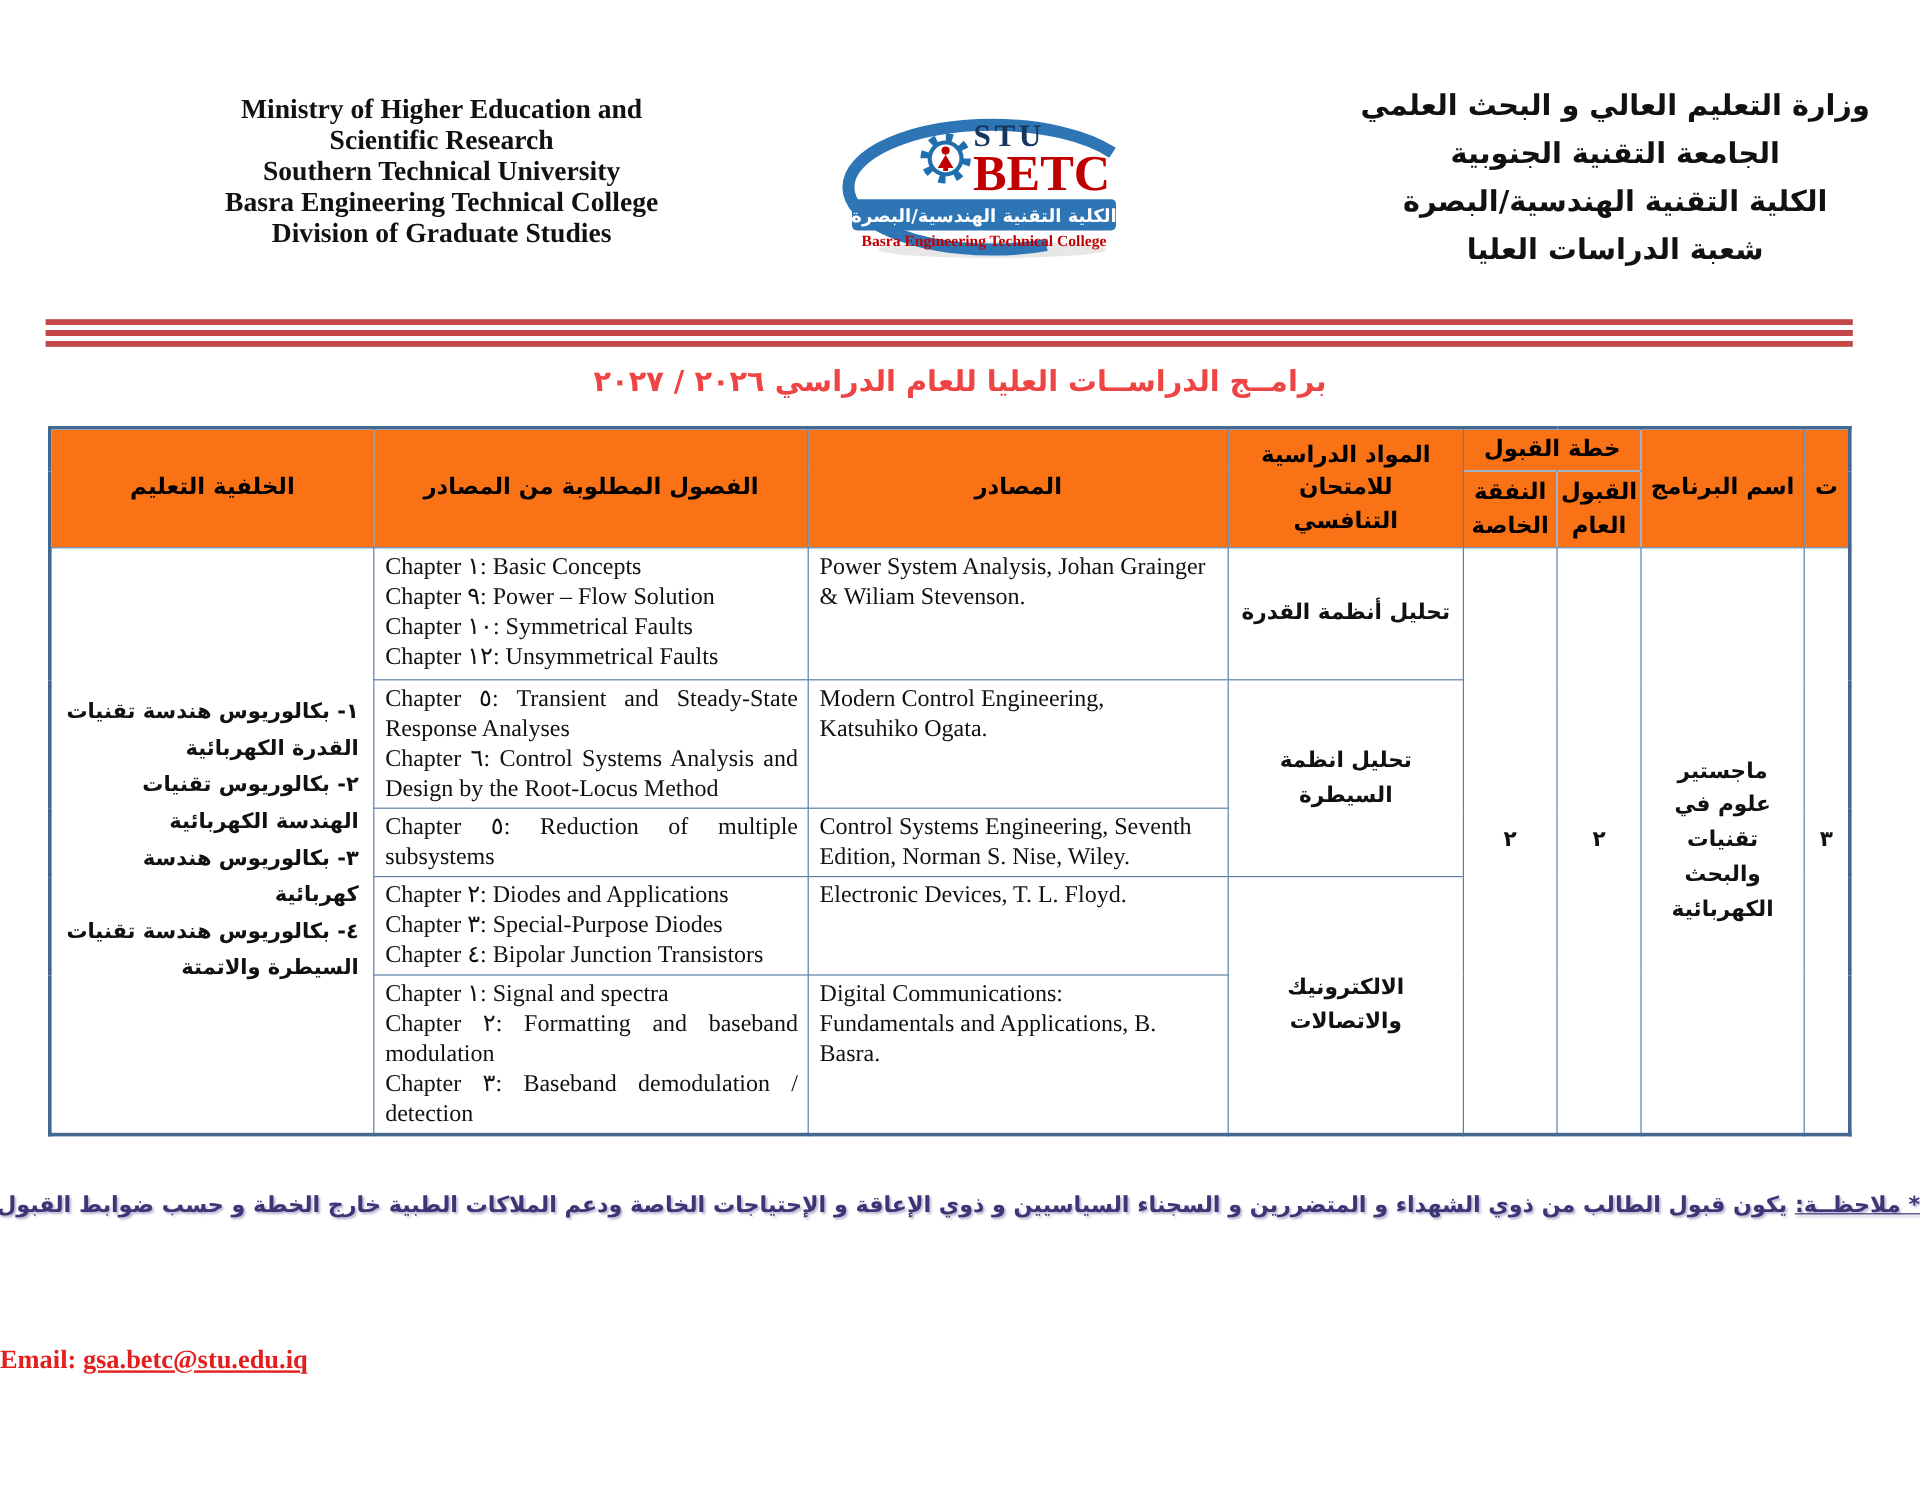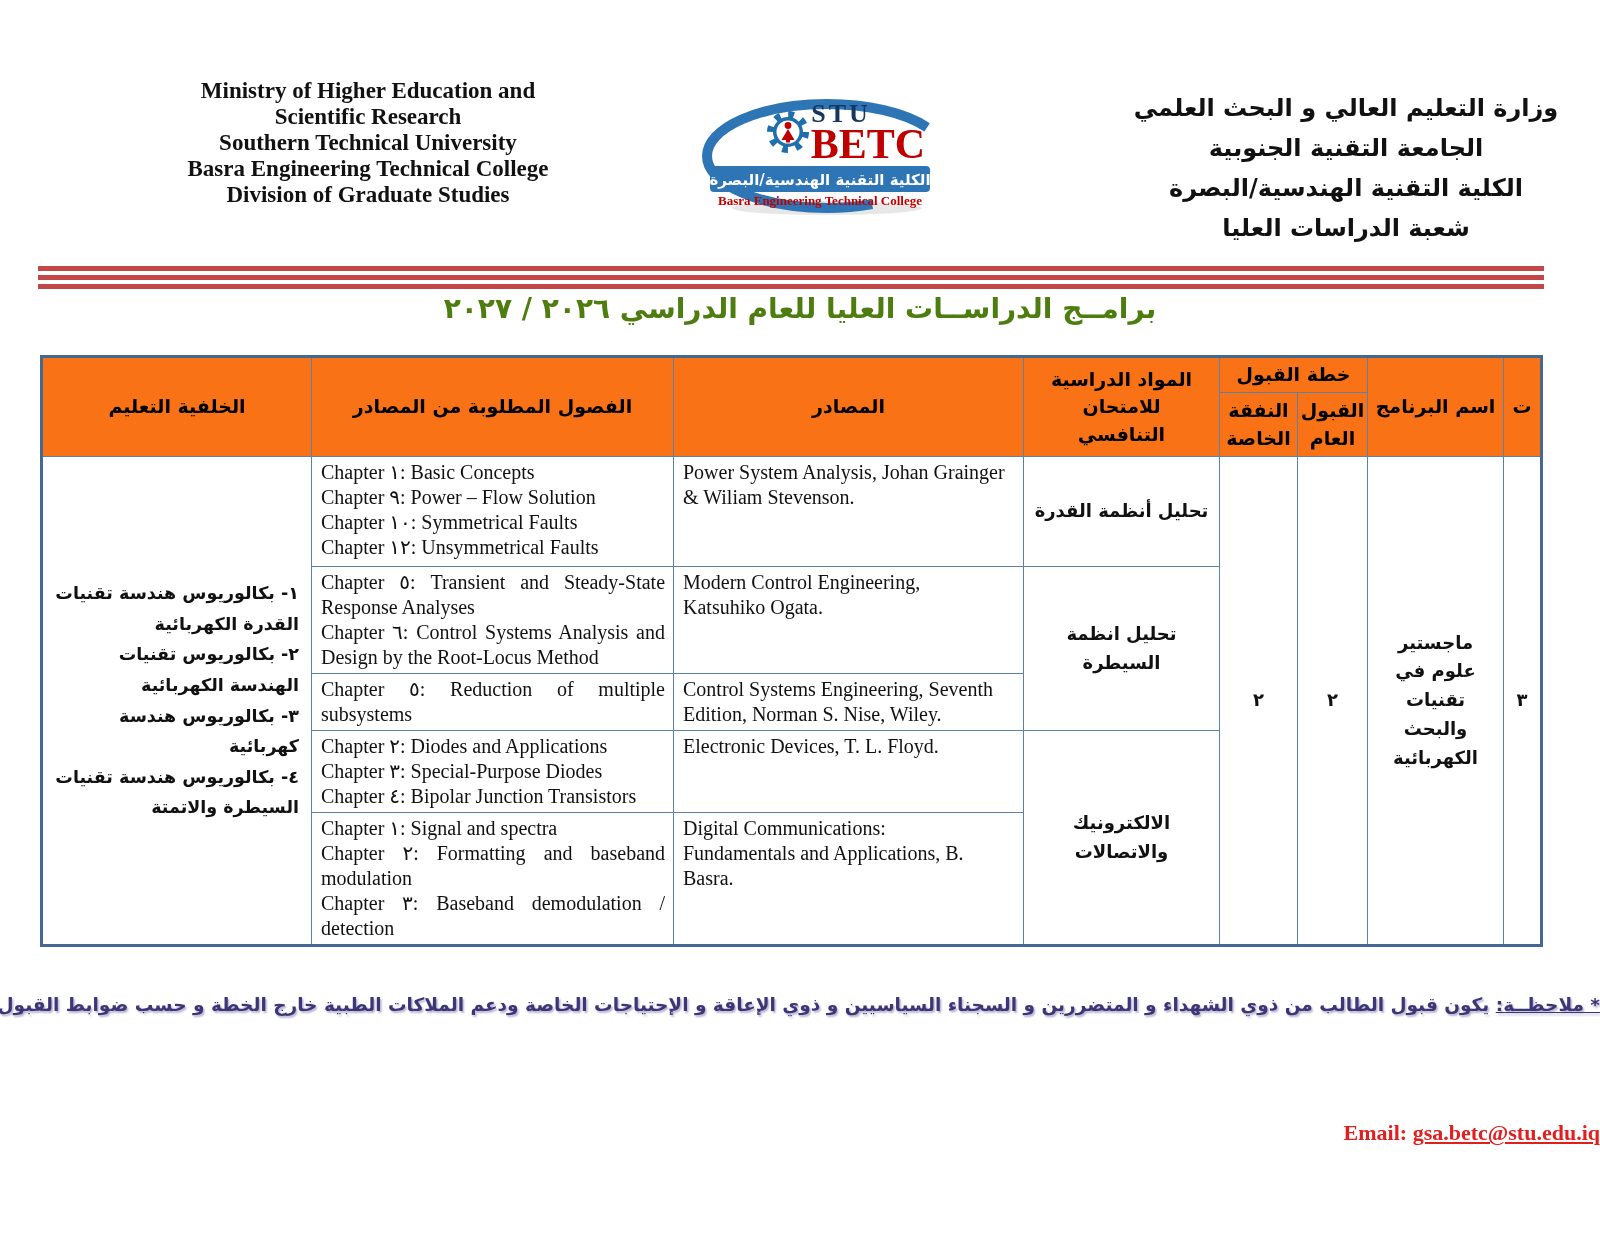--- a/index.html
+++ b/index.html
@@ -3,35 +3,35 @@
 <meta charset="utf-8">
 <style>
   html,body{margin:0;padding:0;background:#ffffff;}
   .page{position:relative;width:1600px;height:1252px;background:#ffffff;overflow:hidden;
         font-family:"Liberation Serif","DejaVu Sans",serif;color:#111;}
 
   
   .en-block{position:absolute;left:92px;top:78px;width:552px;text-align:center;
             font-weight:bold;font-size:23px;line-height:26px;white-space:pre;
             font-family:"Liberation Serif","DejaVu Sans",serif;}
-  .ar-block{position:absolute;left:1128px;top:88px;width:436px;text-align:center;
+  .ar-block{position:absolute;left:1128px;top:68px;width:436px;text-align:center;
             font-weight:bold;font-size:24px;line-height:40px;white-space:pre;direction:rtl;
             font-family:"DejaVu Sans",sans-serif;}
 
   
   .logo{position:absolute;left:698px;top:90px;width:258px;height:130px;}
   .logo svg{display:block;}
 
   
   .red-sep{position:absolute;left:38px;top:266px;width:1506px;height:23px;
            background:repeating-linear-gradient(to bottom,#c34747 0px,#c34747 5px,#ffffff 5px,#ffffff 9px);}
 
   
-  .doc-title{position:absolute;left:0;top:292px;width:100%;text-align:center;direction:rtl;
-             font-family:"DejaVu Sans",sans-serif;font-weight:bold;font-size:28px;color:#4d7c0f;}
+  .doc-title{position:absolute;left:0;top:304px;width:100%;text-align:center;direction:rtl;
+             font-family:"DejaVu Sans",sans-serif;font-weight:bold;font-size:24px;color:#ef4444;}
 
   
   .tbl-wrap{position:absolute;left:40px;top:355px;width:1501px;}
   table.main{border-collapse:collapse;table-layout:fixed;width:1500px;direction:rtl;
              border:3px solid #44688f;}
   table.main th,table.main td{border:1.6px solid #5b81a8;overflow:hidden;}
   table.main th{background:#f97316;font-family:"DejaVu Sans",sans-serif;font-weight:bold;
                 font-size:19px;color:#000;text-align:center;vertical-align:middle;
                 white-space:pre-line;line-height:1.45;}
   td.ar{font-family:"DejaVu Sans",sans-serif;font-weight:bold;font-size:18px;
@@ -47,21 +47,21 @@
   
   .note{position:absolute;left:0;top:994px;width:100%;text-align:center;direction:rtl;
         font-family:"DejaVu Sans",sans-serif;font-weight:bold;font-size:18.5px;color:#3c3677;
         white-space:nowrap;text-shadow:1.5px 2px 2px #b8b3cf;}
   .note .lbl{text-decoration:underline;}
 
   
   .footer-line{position:absolute;left:0;top:1082px;width:100%;text-align:center;direction:rtl;
         font-family:"DejaVu Sans",sans-serif;font-weight:bold;font-size:20px;color:#e31e1e;
         white-space:nowrap;}
-  .email-line{position:absolute;left:0;top:1120px;width:100%;text-align:right;
+  .email-line{position:absolute;left:0;top:1120px;width:100%;text-align:left;
         font-family:"Liberation Serif","DejaVu Sans",serif;font-weight:bold;font-size:22px;color:#e31e1e;}
   .email-line a{color:#e31e1e;text-decoration:underline;cursor:pointer;}
 </style>
 </head>
 <body>
 
 <div class="page">
 
   <div class="en-block">Ministry of Higher Education and
 Scientific Research

